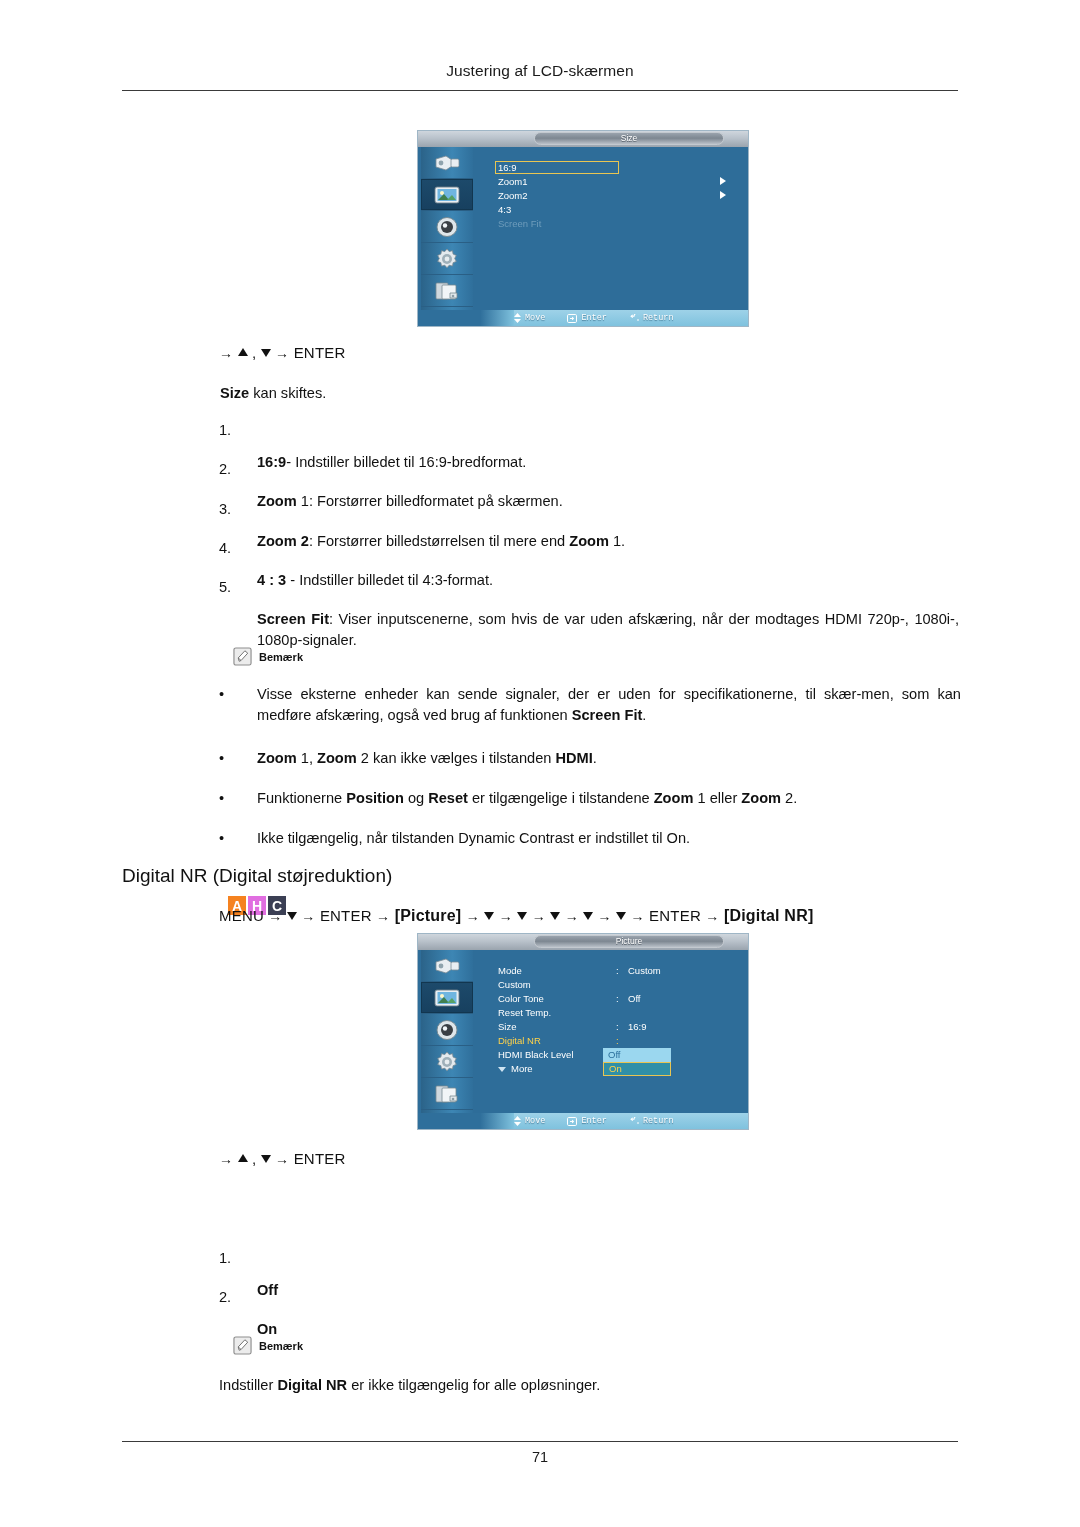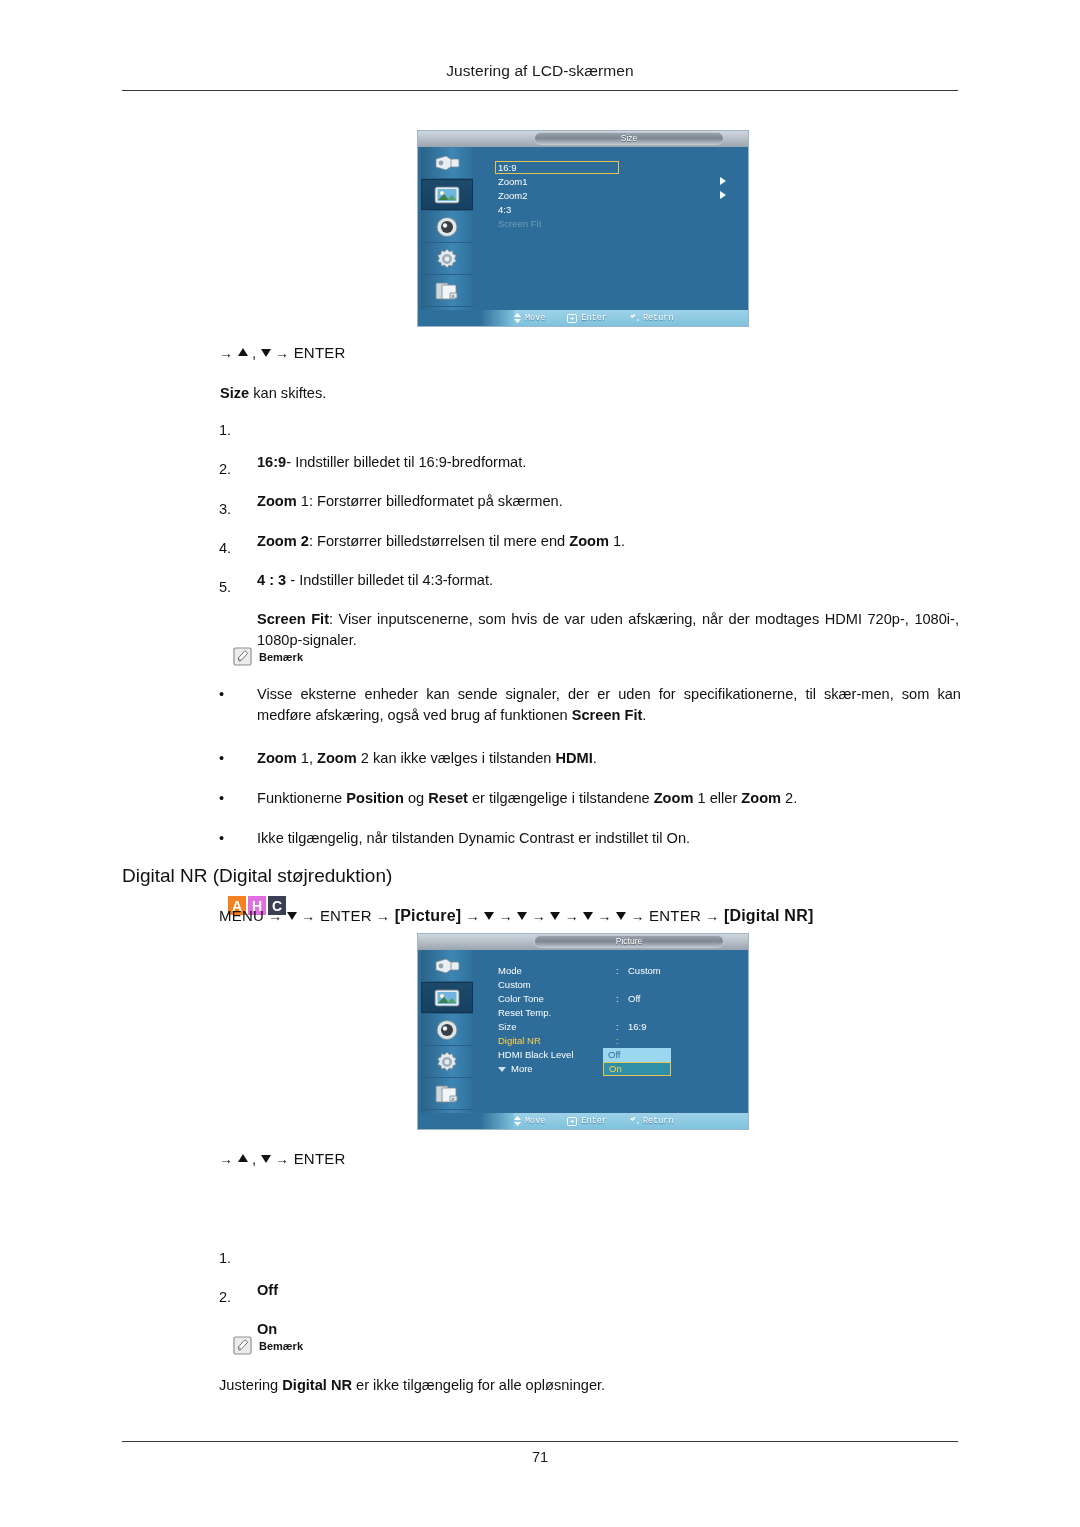--- a/index.html
+++ b/index.html
@@ -690,19 +690,19 @@
   <div class="note" style="left:221px; top:1336px;">
     <svg class="note-icon" viewBox="0 0 20 20">
       <rect x="1" y="1" width="18" height="18" rx="2" fill="#ececec" stroke="#8d8d8d" stroke-width="1.2"></rect>
       <path d="M6.5 15 L5.5 11.5 L12.5 4 L15.5 6.5 L8.5 14.2 Z" fill="#ffffff" stroke="#6d6d6d" stroke-width="1"></path>
       <path d="M5.5 11.5 L8.5 14.2" stroke="#6d6d6d" stroke-width="1"></path>
     </svg>
     <span>Bemærk</span>
   </div>
 
   <div class="para" style="left:219px; top:1375px; width:742px;">
-    <span>Justering </span><b>Digital NR</b><span> er ikke tilgængelig for alle opløsninger.</span>
+    <span>Indstiller </span><b>Digital NR</b><span> er ikke tilgængelig for alle opløsninger.</span>
   </div>
 
   <div class="footer-rule"></div>
   <div class="footer-pageno">71</div>
 
 </div>
 
 </body></html>

